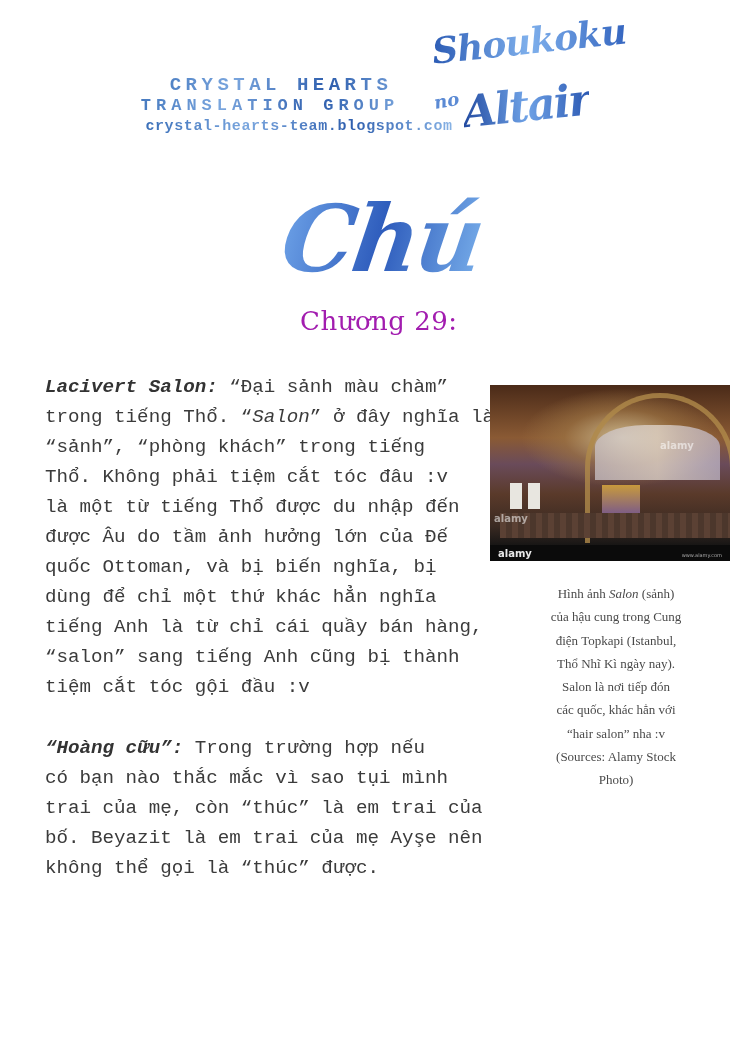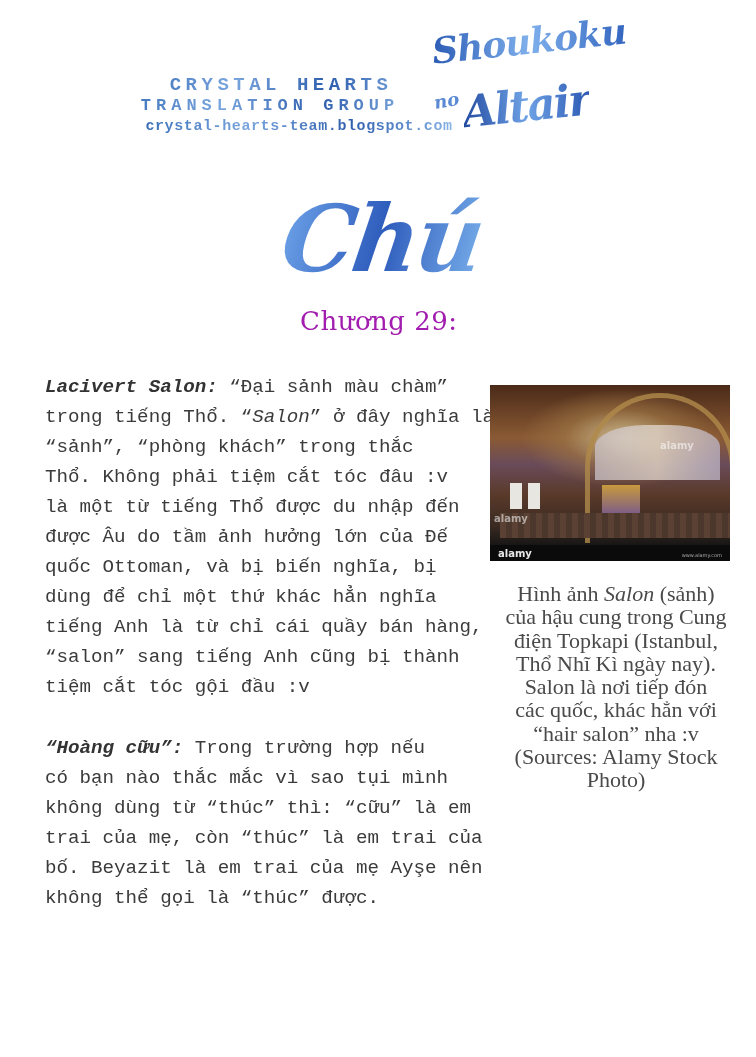--- a/index.html
+++ b/index.html
@@ -75,21 +75,21 @@
       background: linear-gradient(180deg, #c89a3c, #7a5a8a); }
     .photo .sofa { position: absolute; left: 115px; top: 132px; width: 30px; height: 10px; background: #d8d2c4; }
     .photo .footer-bar { position: absolute; left: 0; right: 0; bottom: 0; height: 16px; background: #0b0b0b; }
     .photo .wm { position: absolute; left: 8px; bottom: 2px; color: #e8e8e8; font-family: "DejaVu Sans", sans-serif;
       font-size: 10px; font-weight: bold; }
     .photo .wm-small { position: absolute; right: 8px; bottom: 3px; color: #aaa; font-family: "DejaVu Sans", sans-serif; font-size: 5px; }
     .photo .wm-mid { position: absolute; color: rgba(255,255,255,0.55); font-family: "DejaVu Sans", sans-serif; font-size: 10px; font-weight: bold; }
 
     .caption {
       position: absolute; left: 492px; top: 582px; width: 248px; text-align: center;
-      font-family: "Liberation Serif", serif; font-size: 22px; line-height: 23.3px; color: #4a4a4a;
+      font-family: "Liberation Serif", serif; font-size: 13px; line-height: 23.3px; color: #4a4a4a;
     }
     .caption em { font-style: italic; }
   </style>
 </head>
 <body>
 
 <div class="banner">
   <div class="group-name group-line1">CRYSTAL HEARTS</div>
   <div class="group-name group-line2">TRANSLATION GROUP</div>
   <div class="group-name group-url">crystal-hearts-team.blogspot.com</div>
@@ -100,34 +100,33 @@
   </div>
 </div>
 
 <div class="main-title">Chú thích</div>
 <div class="chapter">Chương 29:</div>
 
 <div class="notes">
   <div class="note">
       <span class="line"><span class="term">Lacivert Salon: </span>“Đại sảnh màu chàm”</span>
       <span class="line">trong tiếng Thổ. “<em>Salon</em>” ở đây nghĩa là</span>
-      <span class="line">“sảnh”, “phòng khách” trong thắc</span>
+      <span class="line">“sảnh”, “phòng khách” trong tiếng</span>
       <span class="line">Thổ. Không phải tiệm cắt tóc đâu :v</span>
       <span class="line">là một từ tiếng Thổ được du nhập đến</span>
       <span class="line">được Âu do tầm ảnh hưởng lớn của Đế</span>
       <span class="line">quốc Ottoman, và bị biến nghĩa, bị</span>
       <span class="line">dùng để chỉ một thứ khác hẳn nghĩa</span>
       <span class="line">tiếng Anh là từ chỉ cái quầy bán hàng,</span>
       <span class="line">“salon” sang tiếng Anh cũng bị thành</span>
       <span class="line">tiệm cắt tóc gội đầu :v</span>
     </div>
   <div class="note">
       <span class="line"><span class="term">“Hoàng cữu”: </span>Trong trường hợp nếu</span>
       <span class="line">có bạn nào thắc mắc vì sao tụi mình</span>
-      <span class="line">không dùng từ “thúc” thì: “cữu” là em</span>
       <span class="line">trai của mẹ, còn “thúc” là em trai của</span>
       <span class="line">bố. Beyazit là em trai của mẹ Ayşe nên</span>
       <span class="line">không thể gọi là “thúc” được.</span>
     </div>
 </div>
 
 <div class="photo">
   <div class="arch"></div>
   <div class="wall"></div>
   <div class="window" style="left:20px;"></div>

